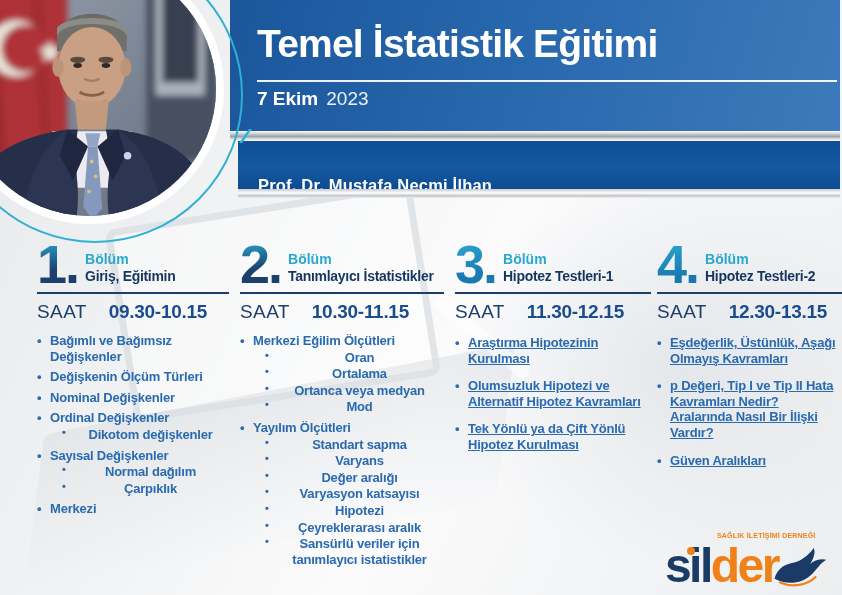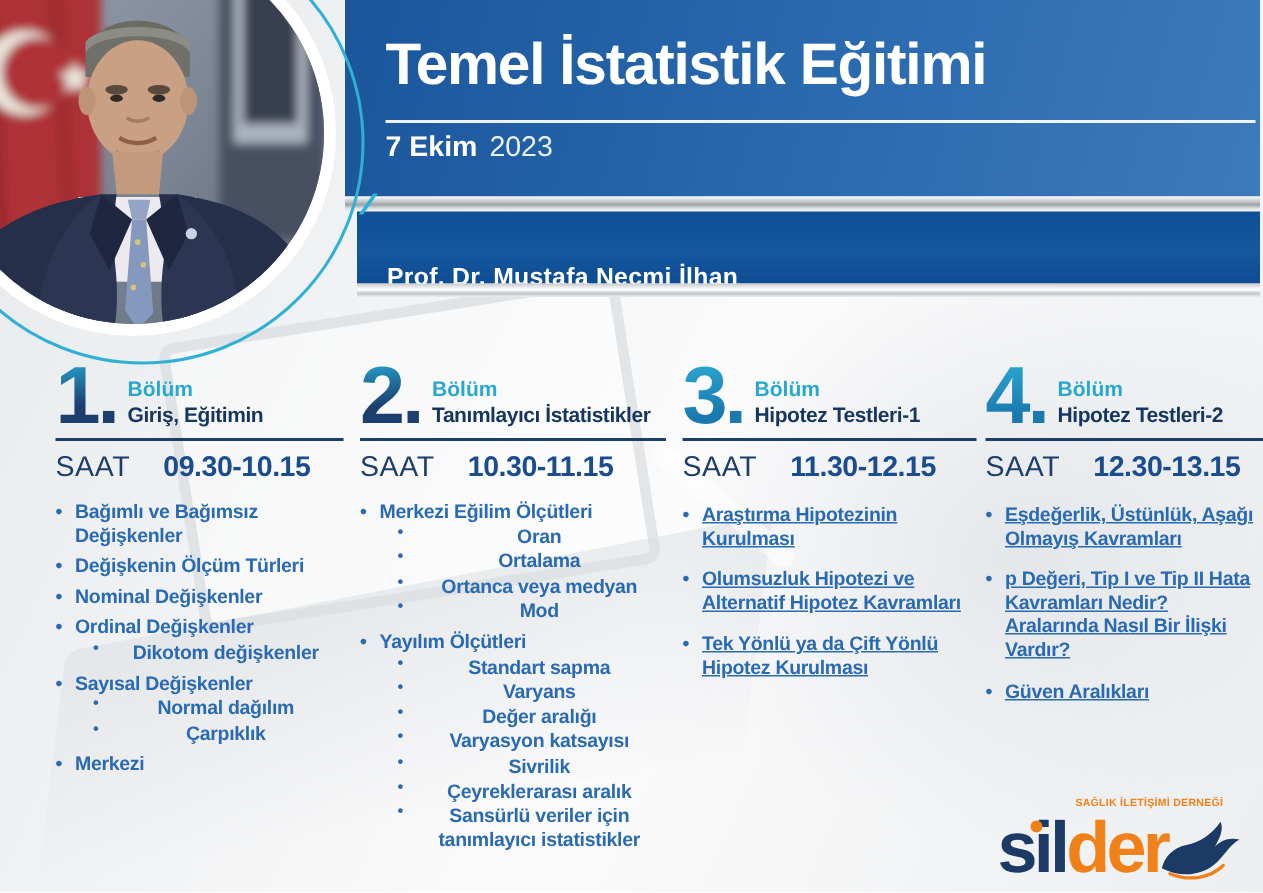--- a/index.html
+++ b/index.html
@@ -219,21 +219,21 @@
               <li class="subitem">Oran</li>
               <li class="subitem">Ortalama</li>
               <li class="subitem">Ortanca veya medyan</li>
               <li class="subitem">Mod</li>
             </ul></li>
           <li class="item"><span class="item-text">Yayılım Ölçütleri</span><ul class="sublist">
               <li class="subitem">Standart sapma</li>
               <li class="subitem">Varyans</li>
               <li class="subitem">Değer aralığı</li>
               <li class="subitem">Varyasyon katsayısı</li>
-              <li class="subitem">Sivrilik</li>
+              <li class="subitem">Hipotezi</li>
               <li class="subitem">Çeyreklerarası aralık</li>
               <li class="subitem">Sansürlü veriler için tanımlayıcı istatistikler</li>
             </ul></li>
         </ul>
       </div>
       <div class="section sec-2">
         <div class="sec-head">
           <div class="sec-num num-teal">3.</div>
           <div class="sec-headtext">
             <div class="sec-kicker">Bölüm</div>

